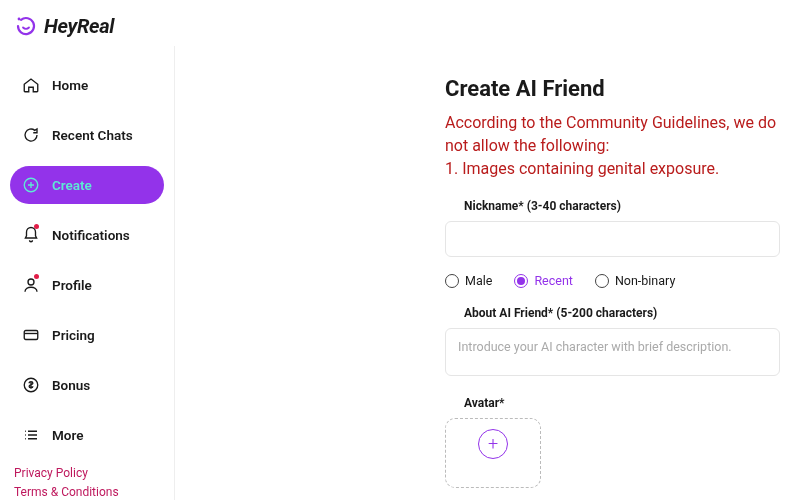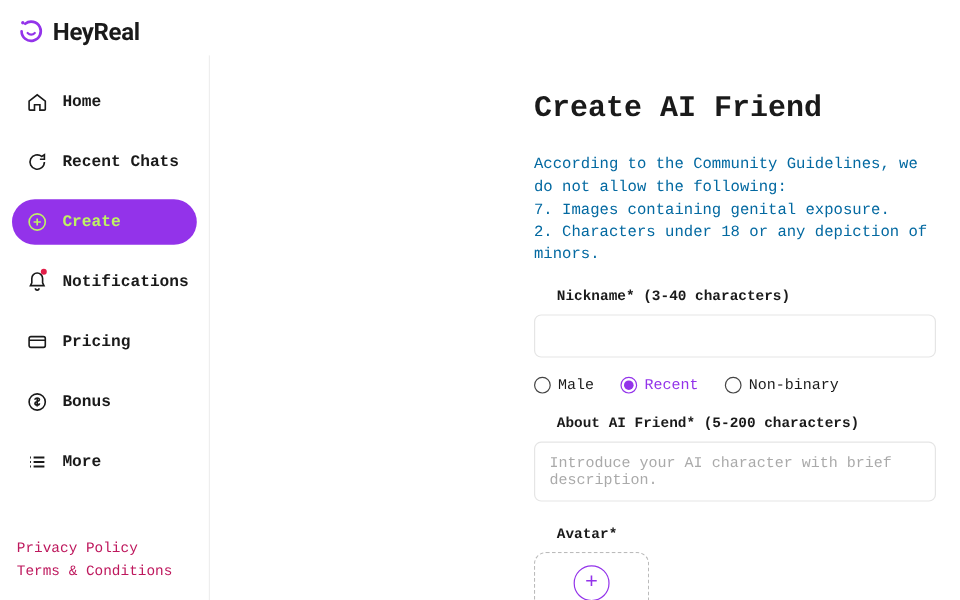--- a/index.html
+++ b/index.html
@@ -15,32 +15,32 @@
   }
   .header {
     display: flex;
     align-items: center;
     padding: 14px 14px 8px 14px;
   }
   .logo-wrap {
     display: flex;
     align-items: center;
     gap: 6px;
+    font-style: italic;
   }
   .logo-icon { width: 24px; height: 24px; }
   .logo-text {
     font-size: 20px;
     font-weight: 700;
     letter-spacing: -0.3px;
   }
   .body {
     display: flex;
     flex: 1;
     overflow: hidden;
-    font-family: Liberation Mono, monospace;
   }
   .sidebar {
     width: 175px;
     padding: 20px 10px 8px 10px;
     display: flex;
     flex-direction: column;
     border-right: 1px solid #eee;
   }
   .nav-item {
     display: flex;
@@ -50,21 +50,21 @@
     border-radius: 22px;
     font-size: 13.5px;
     font-weight: 600;
     color: #1a1a1a;
     margin-bottom: 12px;
     cursor: pointer;
     position: relative;
   }
   .nav-item.active {
     background: #9333ea;
-    color: #bef264;
+    color: #5eead4;
   }
   .nav-icon { width: 18px; height: 18px; flex-shrink: 0; display:flex; align-items:center; justify-content:center; }
   .dot {
     position: absolute;
     top: 8px;
     left: 24px;
     width: 5px; height: 5px;
     background: #e11d48;
     border-radius: 50%;
   }
@@ -83,27 +83,27 @@
   .main {
     flex: 1;
     padding: 30px 0 0 0;
     overflow: hidden;
   }
   .content {
     padding-left: 270px;
     padding-right: 20px;
   }
   h1 {
-    font-size: 25px;
+    font-size: 22px;
     font-weight: 700;
-    margin-bottom: 23px;
+    margin-bottom: 10px;
   }
   .guidelines {
-    color: #0369a1;
-    font-size: 13px;
+    color: #b91c1c;
+    font-size: 16px;
     line-height: 1.45;
     margin-bottom: 18px;
   }
   .field-label {
     font-size: 12px;
     font-weight: 700;
     margin-bottom: 8px;
     padding-left: 19px;
   }
   .input-box {
@@ -115,21 +115,21 @@
     margin-bottom: 16px;
   }
   .radio-row {
     display: flex;
     gap: 22px;
     margin-bottom: 18px;
     align-items: center;
   }
   .radio-opt {
     display: flex;
-    align-items: flex-start;
+    align-items: flex-end;
     gap: 6px;
     font-size: 12.5px;
     cursor: pointer;
   }
   .radio-circle {
     width: 14px; height: 14px;
     border: 1.5px solid #444;
     border-radius: 50%;
     display:flex; align-items:center; justify-content:center;
   }
@@ -226,20 +226,30 @@
       <span class="dot"></span>
       <span class="nav-icon">
         <svg viewBox="0 0 24 24" width="18" height="18" fill="none" stroke="currentColor" stroke-width="1.8">
             <path d="M6 8a6 6 0 1 1 12 0v5l1.5 3h-15L6 13z"></path>
             <path d="M10 19a2 2 0 0 0 4 0"></path>
           </svg>
       </span>
       <span>Notifications</span>
     </div>
 
+    <div class="nav-item">
+      <span class="dot"></span>
+      <span class="nav-icon">
+        <svg viewBox="0 0 24 24" width="18" height="18" fill="none" stroke="currentColor" stroke-width="1.8">
+            <circle cx="12" cy="8" r="4"></circle>
+            <path d="M4 21c0-4 4-6 8-6s8 2 8 6"></path>
+          </svg>
+      </span>
+      <span>Profile</span>
+    </div>
 
     <div class="nav-item">
       <span class="nav-icon">
         <svg viewBox="0 0 24 24" width="18" height="18" fill="none" stroke="currentColor" stroke-width="1.8">
             <rect x="3" y="6" width="18" height="12" rx="2"></rect>
             <path d="M3 10h18"></path>
           </svg>
       </span>
       <span>Pricing</span>
     </div>
@@ -267,22 +277,21 @@
       <a>Privacy Policy</a>
       <a>Terms &amp; Conditions</a>
     </div>
   </aside>
 
   <main class="main">
     <div class="content">
       <h1>Create AI Friend</h1>
       <div class="guidelines">
         <div>According to the Community Guidelines, we do not allow the following:</div>
-        <div>7. Images containing genital exposure.</div>
-        <div>2. Characters under 18 or any depiction of minors.</div>
+        <div>1. Images containing genital exposure.</div>
       </div>
 
       <div class="field-label">Nickname* (3-40 characters)</div>
       <div class="input-box"></div>
 
       <div class="radio-row">
         <div class="radio-opt">
           <span class="radio-circle"></span>
           <span>Male</span>
         </div>

